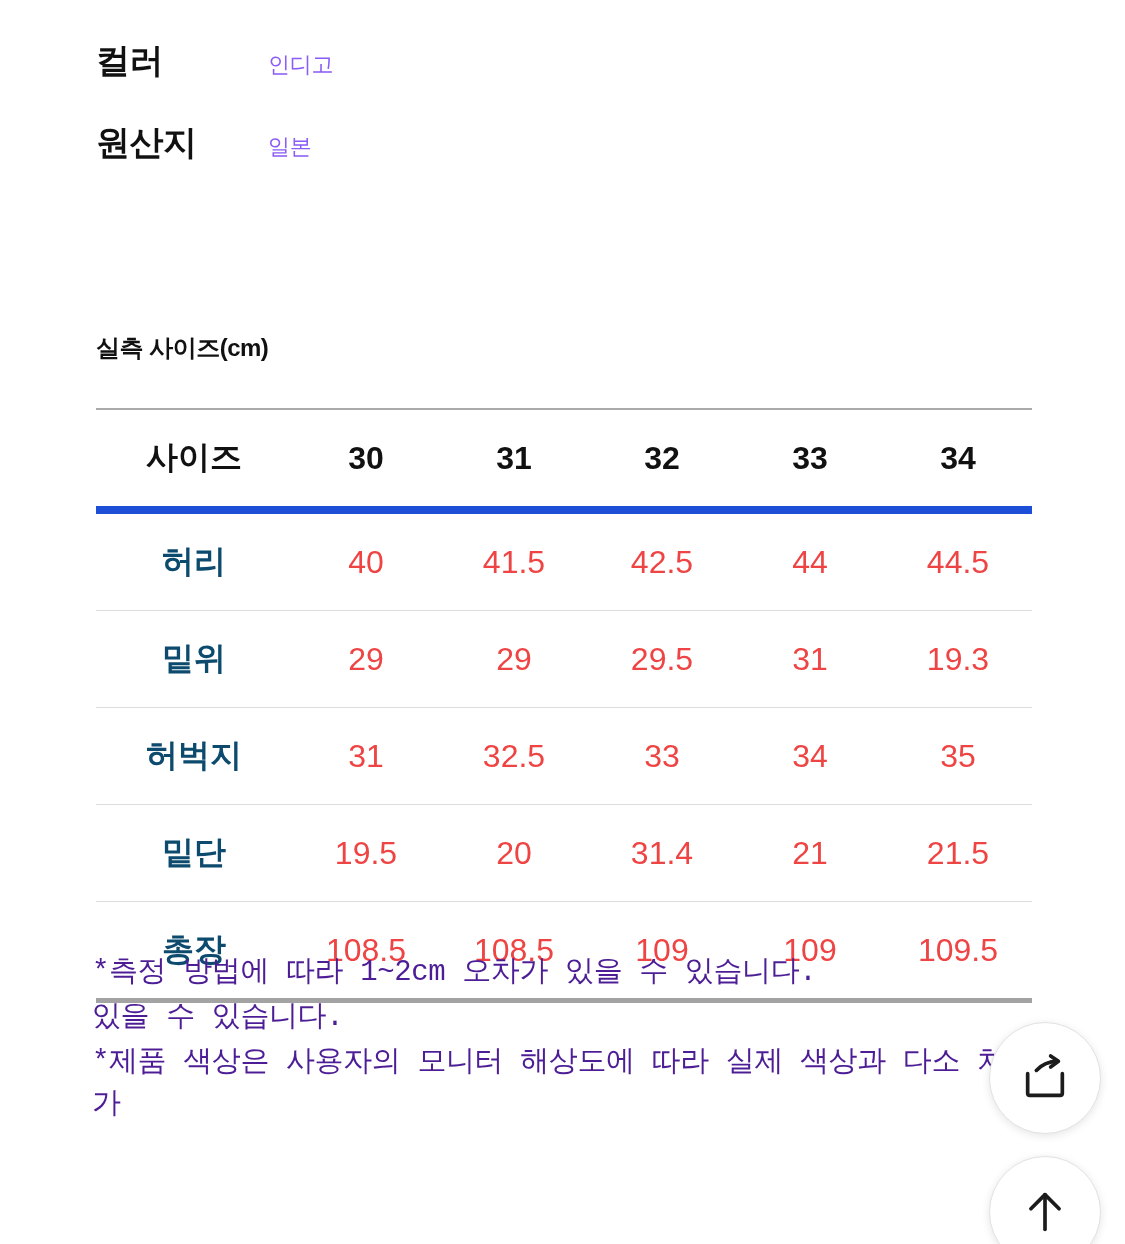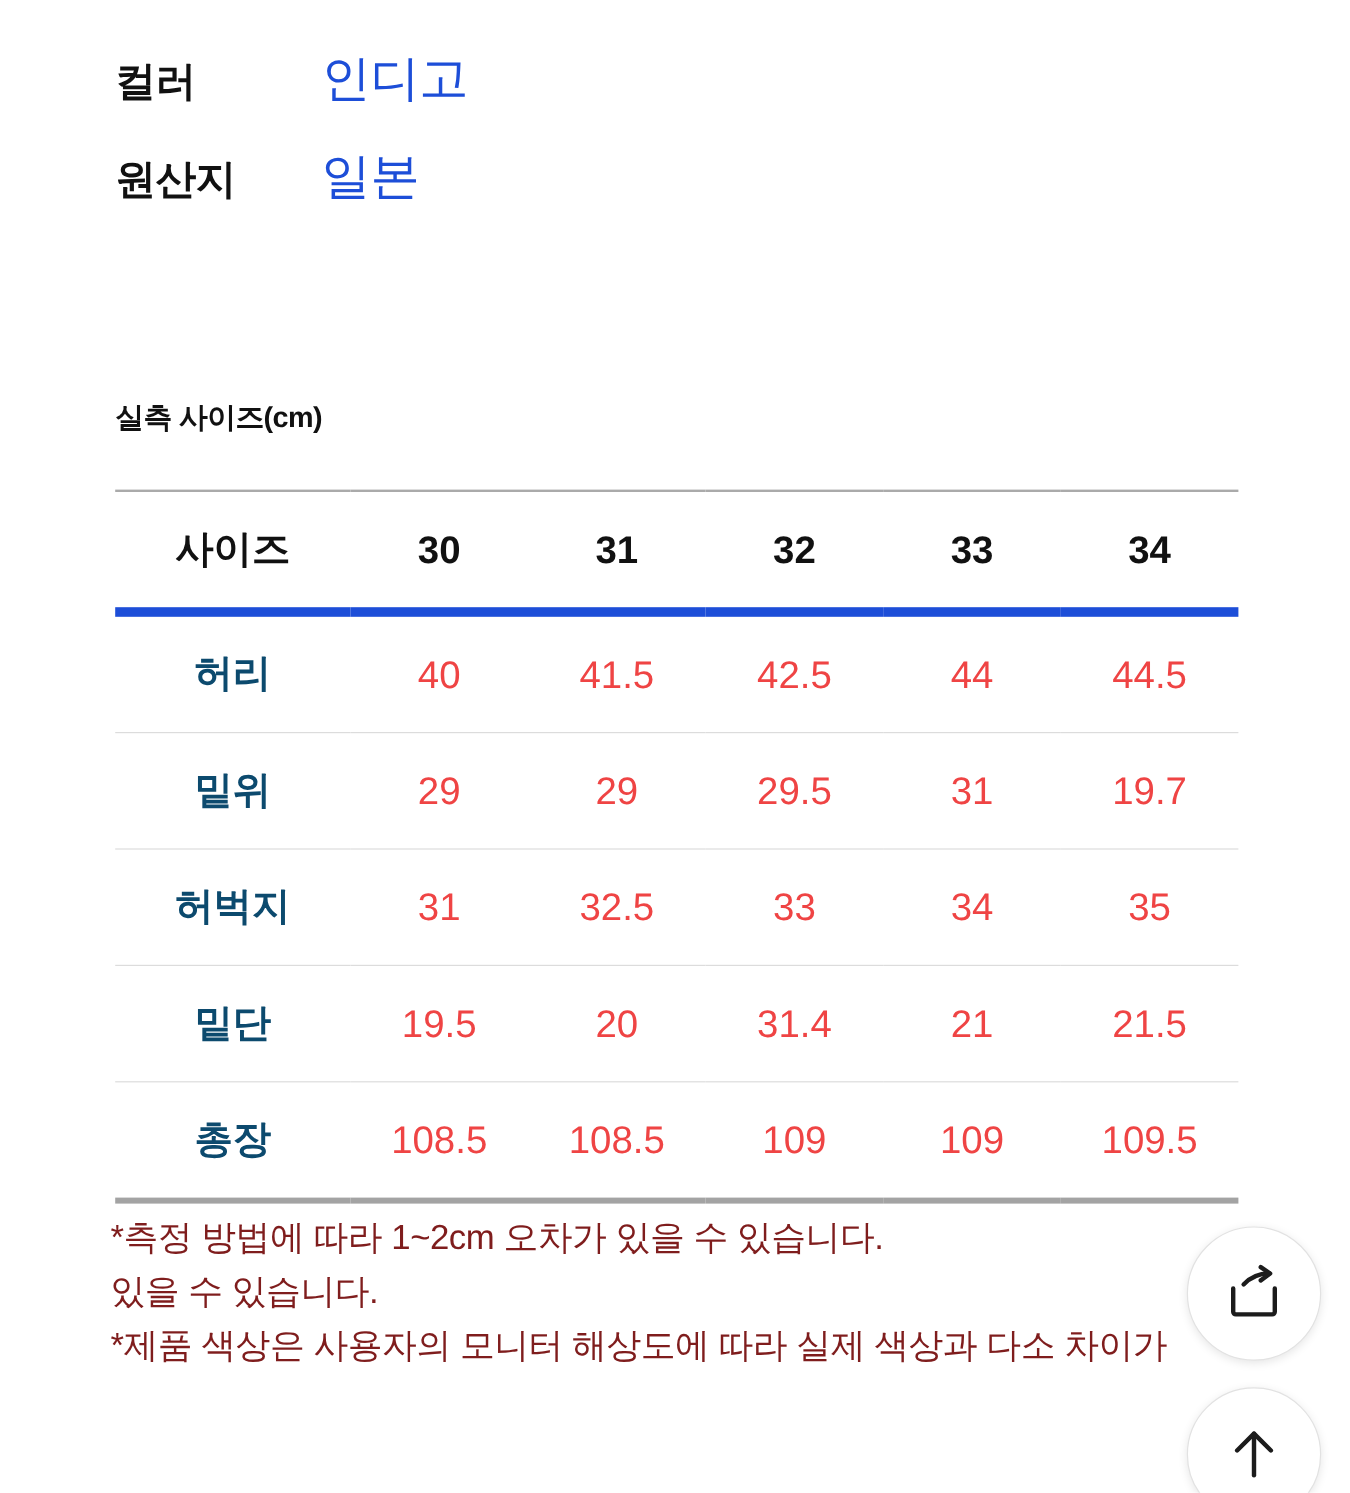--- a/index.html
+++ b/index.html
@@ -35,22 +35,22 @@
     height: 82px;
   }
   .spec-label {
     width: 172px;
     font-size: 34px;
     font-weight: bold;
     color: #111111;
     letter-spacing: -0.5px;
   }
   .spec-value {
-    font-size: 41px;
-    color: #1d4ed8;
+    font-size: 22px;
+    color: #8b5cf6;
     letter-spacing: -0.3px;
   }
 
   
   .table-title {
     position: absolute;
     left: 96px;
     top: 332px;
     font-size: 24px;
     font-weight: bold;
@@ -103,26 +103,27 @@
   .row-last {
     border-bottom: 5px solid #a3a3a3;
   }
   .col-name { width: 196px; }
   .col-v { width: 148px; }
 
   
   .notes {
     position: absolute;
     left: 92px;
-    top: 1012px;
+    top: 952px;
     width: 960px;
     font-size: 29px;
     line-height: 1.42;
-    color: #7f1d1d;
+    color: #4c1d95;
     letter-spacing: -0.4px;
+    font-family: Liberation Mono, monospace;
   }
   .notes p { margin: 0 0 4px 0; }
 
   
   .fab {
     position: absolute;
     width: 112px;
     height: 112px;
     border-radius: 50%;
     background: #ffffff;
@@ -183,21 +184,21 @@
         <td>42.5</td>
         <td>44</td>
         <td>44.5</td>
       </tr>
       <tr class="row-line">
         <th>밑위</th>
         <td>29</td>
         <td>29</td>
         <td>29.5</td>
         <td>31</td>
-        <td>19.7</td>
+        <td>19.3</td>
       </tr>
       <tr class="row-line">
         <th>허벅지</th>
         <td>31</td>
         <td>32.5</td>
         <td>33</td>
         <td>34</td>
         <td>35</td>
       </tr>
       <tr class="row-line">

